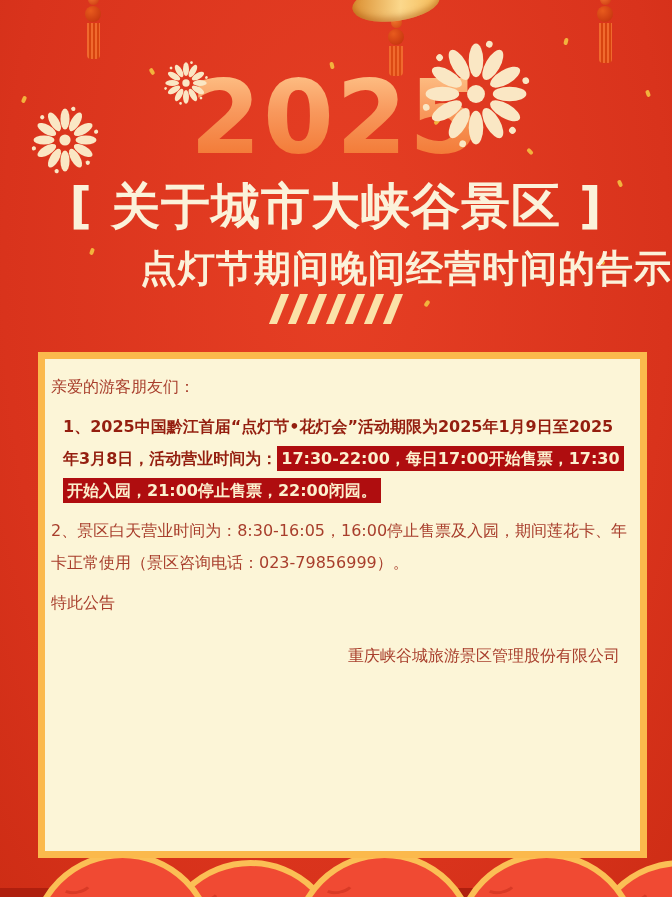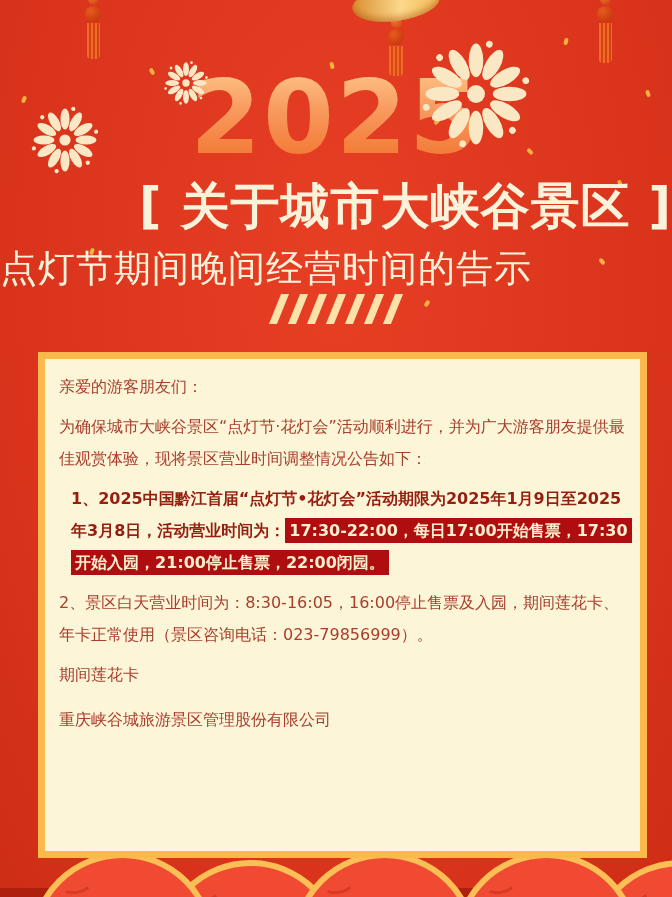--- a/index.html
+++ b/index.html
@@ -34,37 +34,37 @@
   .fw-mid{left:30px;top:105px;width:70px;height:70px;}
   .fw-big{left:420px;top:38px;width:112px;height:112px;}
 
   .cf{position:absolute;width:4px;height:7px;border-radius:2px;background:#F2B33D;z-index:1;}
 
   
   .year{position:absolute;left:0;top:64px;width:100%;text-align:center;z-index:2;
         font-size:102px;line-height:1.05;font-weight:bold;letter-spacing:2px;
         background:linear-gradient(180deg,#FFC98F 0%,#F8985C 45%,#F1702A 100%);
         -webkit-background-clip:text;background-clip:text;color:transparent;}
-  .title1{position:absolute;left:0;top:178px;width:100%;text-align:right;z-index:2;
+  .title1{position:absolute;left:0;top:178px;width:100%;text-align:center;z-index:2;
         font-size:49px;line-height:1.2;font-weight:bold;color:#FBF2DA;letter-spacing:1px;}
-  .title2{position:absolute;left:0;top:247px;width:100%;text-align:left;z-index:2;
-        font-size:37px;line-height:1.2;font-weight:normal;color:#FBF2DA;letter-spacing:1px;}
+  .title2{position:absolute;left:0;top:247px;width:100%;text-align:right;z-index:2;
+        font-size:37px;line-height:1.2;font-weight:bold;color:#FBF2DA;letter-spacing:1px;}
   .slashes{position:absolute;left:0;top:294px;width:100%;display:flex;justify-content:center;gap:11px;z-index:2;}
   .slashes i{display:block;width:8px;height:30px;background:#FBE2A8;transform:skewX(-22deg);}
 
   
   .card{position:absolute;left:38px;top:352px;width:609px;height:506px;box-sizing:border-box;z-index:4;
         background:#FCF5D7;border:7px solid #FBB94C;
-        padding:12px 12px 0 14px;
+        padding:12px 12px 0 6px;
         color:#A83E2C;font-size:16px;line-height:32px;overflow-wrap:anywhere;}
   .card p{margin:0 0 8px 0;}
   .card .item1{color:#941E0F;font-weight:bold;margin-left:12px;}
   .hl{background:#AF0D0F;color:#FCF0CE;padding:3px 4px;font-weight:bold;
       -webkit-box-decoration-break:clone;box-decoration-break:clone;}
-  .sign{margin-top:12px;text-align:left;line-height:34px;padding-right:8px;}
+  .sign{margin-top:20px;text-align:right;line-height:34px;padding-right:8px;}
   .sign p{margin:0;}
 
   
   .strip{position:absolute;left:0;bottom:0;width:100%;height:9px;background:#AF1F0E;z-index:0;}
   .scallop{position:absolute;width:185px;height:185px;border-radius:50%;box-sizing:border-box;
         background:#F04A33;border:6px solid #FBBF55;}
   .scallop.back{top:860px;z-index:1;}
   .scallop.front{top:852px;z-index:2;}
   .scallop::after{content:"";position:absolute;left:58px;top:18px;width:58px;height:26px;
         border:4px solid transparent;border-bottom-color:#D93A26;border-radius:50%;transform:rotate(-6deg);}
@@ -152,24 +152,23 @@
       <i></i>
       <i></i>
       <i></i>
       <i></i>
       <i></i>
       <i></i>
   </div>
 
   <div class="card">
     <p class="salutation">亲爱的游客朋友们：</p>
-    <p class="intro">为确保城市大峡谷景区“点灯节·花灯会”活动顺利进行，并为广大游客朋友提供最佳观赏体验，现将景区营业时间调整情况公告如下：</p>
     <p class="item1"><span>1、2025中国黔江首届“点灯节•花灯会”活动期限为2025年1月9日至2025年3月8日，活动营业时间为：</span><span class="hl">17:30-22:00，每日17:00开始售票，17:30开始入园，21:00停止售票，22:00闭园。</span></p>
     <p class="item2">2、景区白天营业时间为：8:30-16:05，16:00停止售票及入园，期间莲花卡、年卡正常使用（景区咨询电话：023-79856999）。</p>
-    <p class="closing">期间莲花卡</p>
+    <p class="closing">特此公告</p>
     <div class="sign">
       <p>重庆峡谷城旅游景区管理股份有限公司</p>
     </div>
   </div>
 
   <div class="strip"></div>
   <i class="scallop back" style="left:158px"></i>
   <i class="scallop back" style="left:588px"></i>
   <i class="scallop front" style="left:30px"></i>
   <i class="scallop front" style="left:292px"></i>

